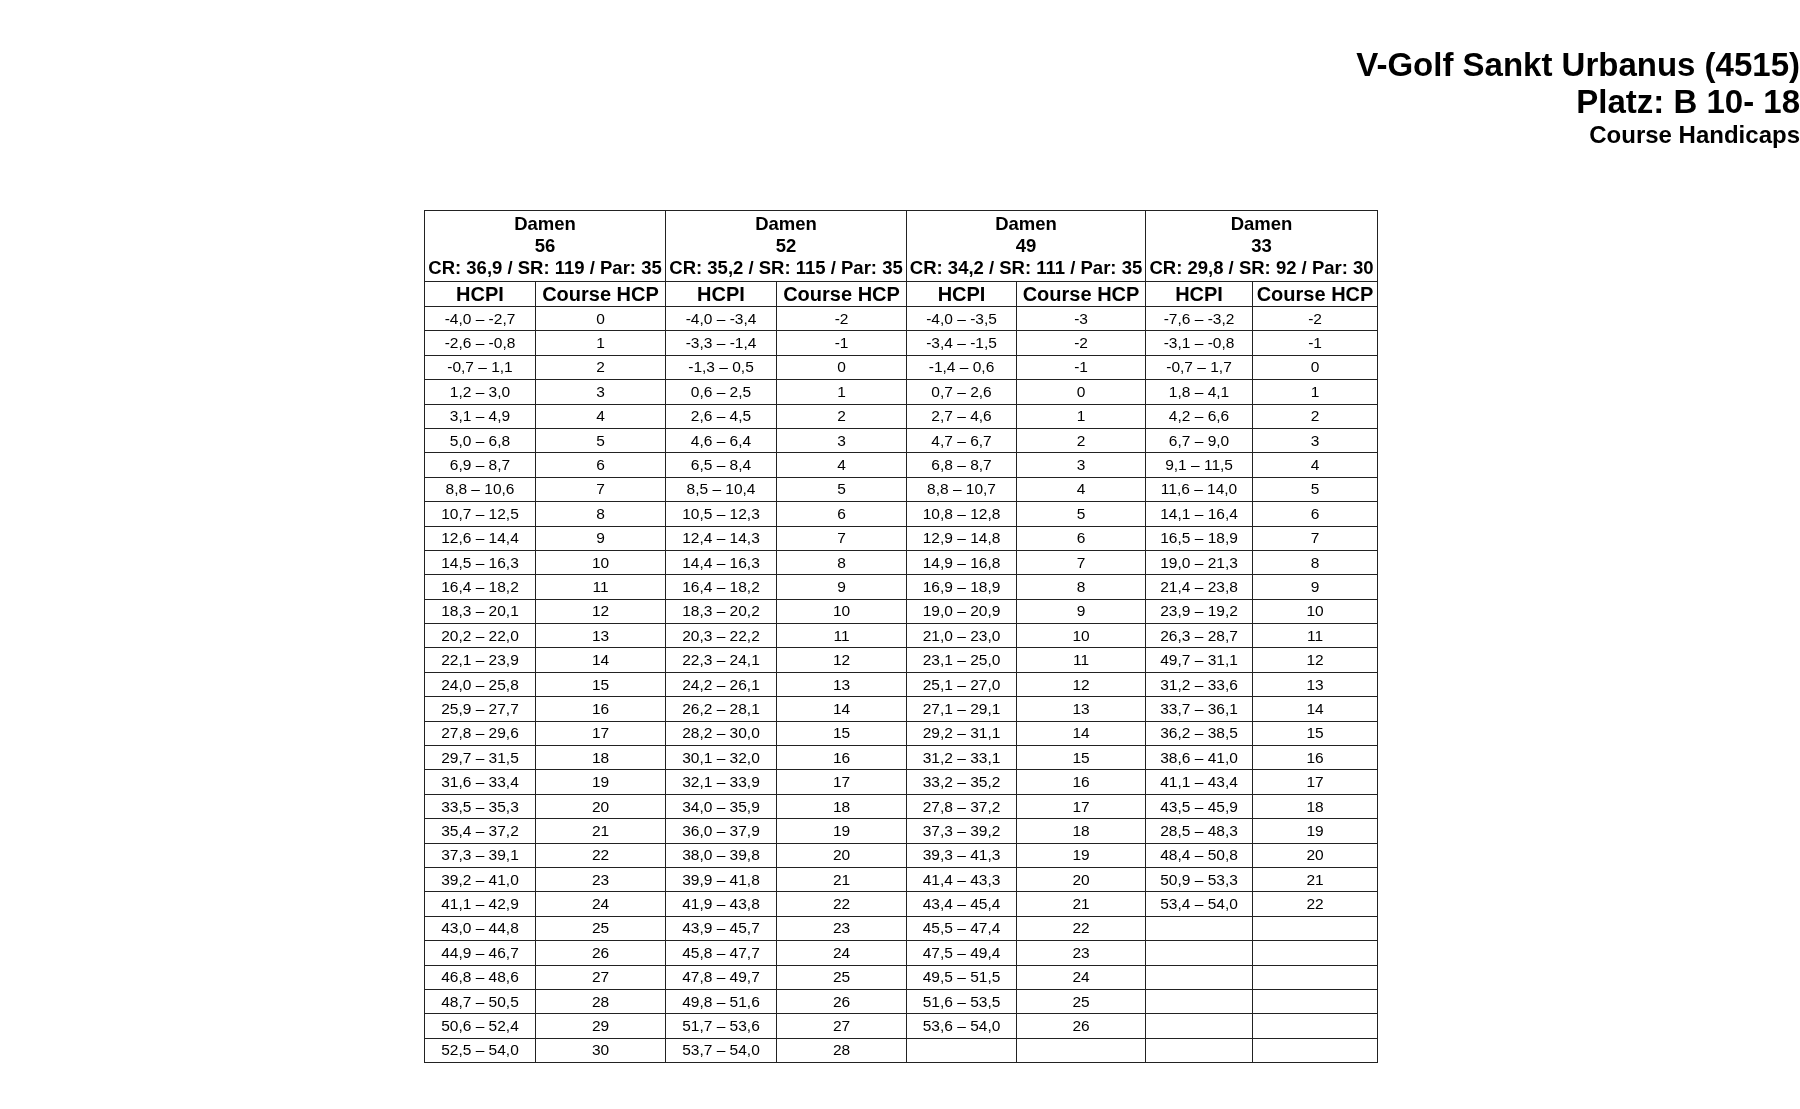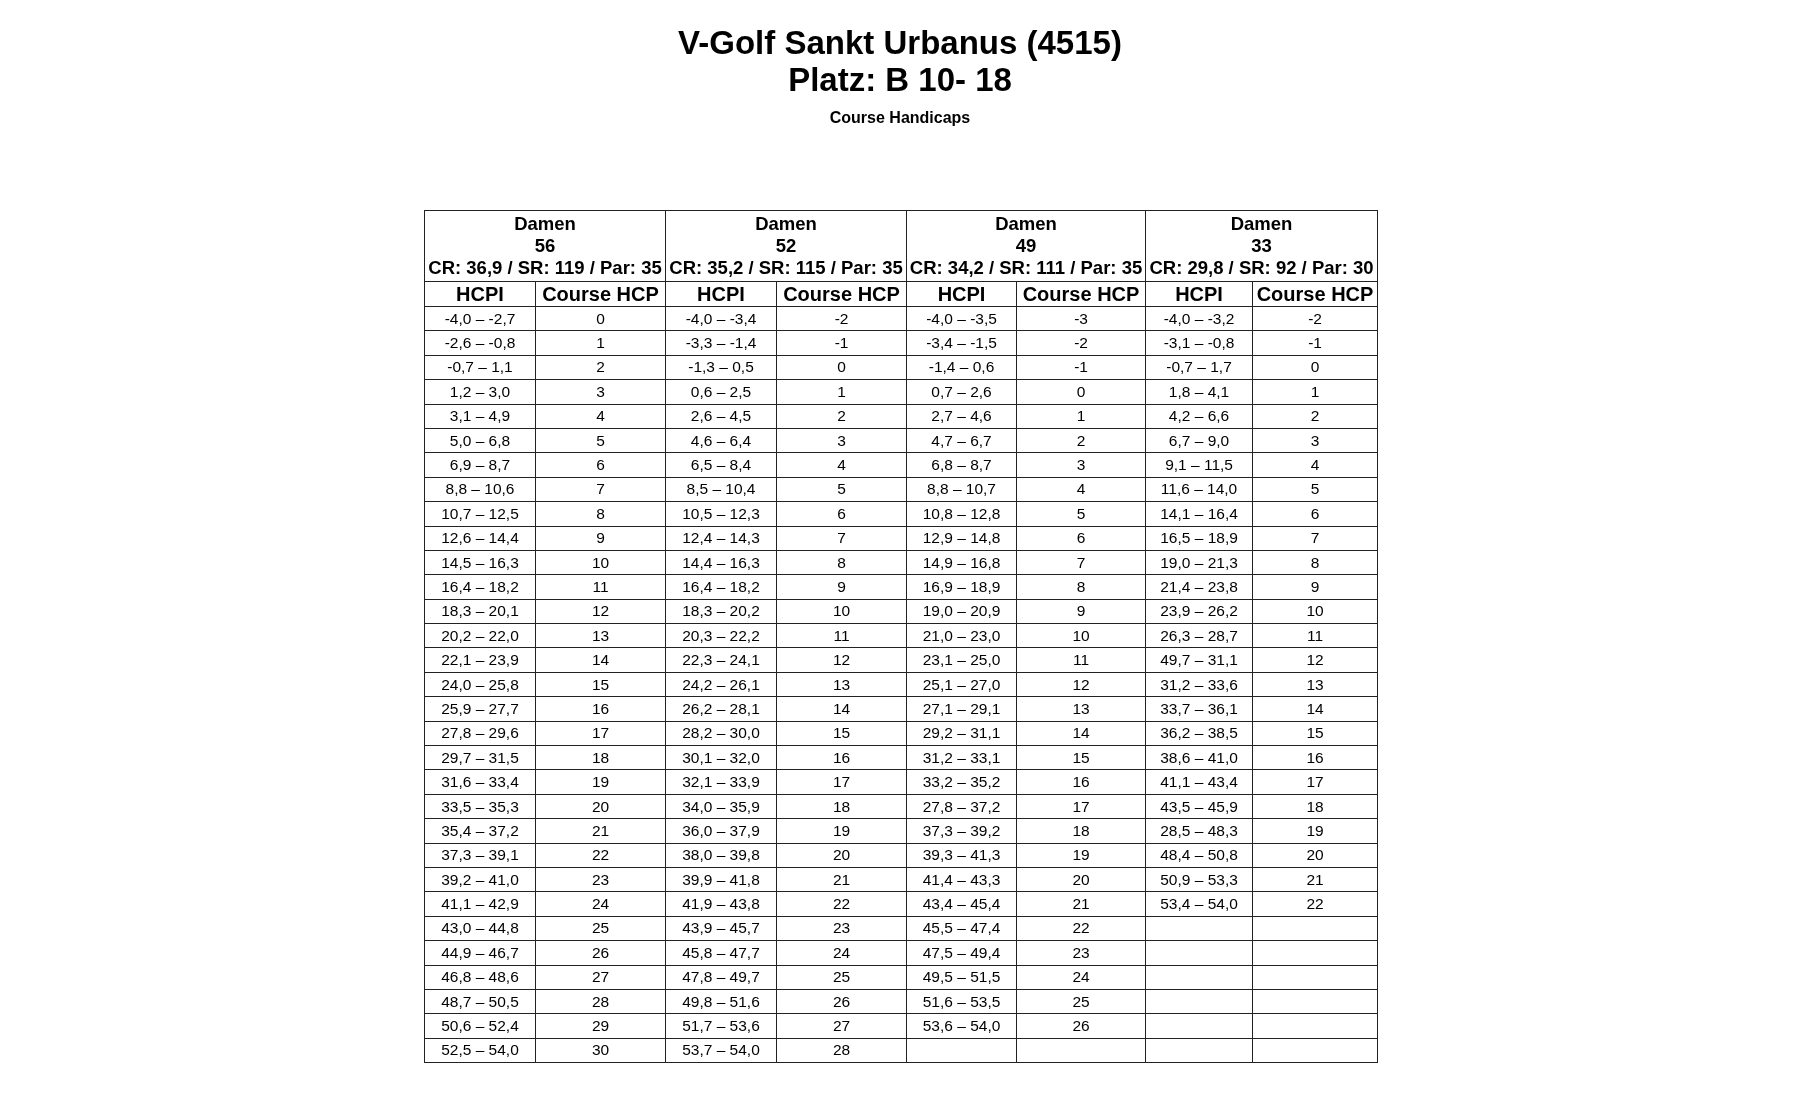--- a/index.html
+++ b/index.html
@@ -1,21 +1,21 @@
 <!DOCTYPE html>
 <html><head>
 <meta charset="utf-8">
 <style>
   html, body { margin: 0; padding: 0; background: #ffffff; }
   body { width: 1800px; height: 1109px; position: relative; overflow: hidden;
          font-family: "Liberation Sans", sans-serif; color: #000; }
-  .titles { position: absolute; left: 0; top: 24px; width: 1800px; text-align: center; }
+  .titles { position: absolute; left: 0; top: 46px; width: 1800px; text-align: right; }
   .t1 { font-weight: bold; font-size: 33px; line-height: 37px; }
   .t2 { font-weight: bold; font-size: 33px; line-height: 37px; }
-  .t3 { font-weight: bold; font-size: 16px; line-height: 30px; margin-top: 5px; }
+  .t3 { font-weight: bold; font-size: 24px; line-height: 30px; }
   table.hcp { position: absolute; left: 424px; top: 210px; border-collapse: collapse;
               table-layout: fixed; width: 953px; }
   table.hcp td, table.hcp th { border: 1.5px solid #222; padding: 0; text-align: center;
               white-space: nowrap; overflow: hidden; }
   th.grp { font-weight: bold; font-size: 18.5px; line-height: 22px; height: 70px; vertical-align: middle; border-radius: 6px; }
   th.sub { font-weight: bold; font-size: 20px; height: 24px; }
   td { font-size: 15.5px; height: 23.4px; }
 </style>
 </head>
 <body>
@@ -72,21 +72,21 @@
       </tr>
   </thead>
   <tbody id="tbody">
       <tr>
         <td>-4,0 – -2,7</td>
         <td>0</td>
         <td>-4,0 – -3,4</td>
         <td>-2</td>
         <td>-4,0 – -3,5</td>
         <td>-3</td>
-        <td>-4,0 – -3,2</td>
+        <td>-7,6 – -3,2</td>
         <td>-2</td>
       </tr>
       <tr>
         <td>-2,6 – -0,8</td>
         <td>1</td>
         <td>-3,3 – -1,4</td>
         <td>-1</td>
         <td>-3,4 – -1,5</td>
         <td>-2</td>
         <td>-3,1 – -0,8</td>
@@ -192,21 +192,21 @@
         <td>21,4 – 23,8</td>
         <td>9</td>
       </tr>
       <tr>
         <td>18,3 – 20,1</td>
         <td>12</td>
         <td>18,3 – 20,2</td>
         <td>10</td>
         <td>19,0 – 20,9</td>
         <td>9</td>
-        <td>23,9 – 26,2</td>
+        <td>23,9 – 19,2</td>
         <td>10</td>
       </tr>
       <tr>
         <td>20,2 – 22,0</td>
         <td>13</td>
         <td>20,3 – 22,2</td>
         <td>11</td>
         <td>21,0 – 23,0</td>
         <td>10</td>
         <td>26,3 – 28,7</td>

